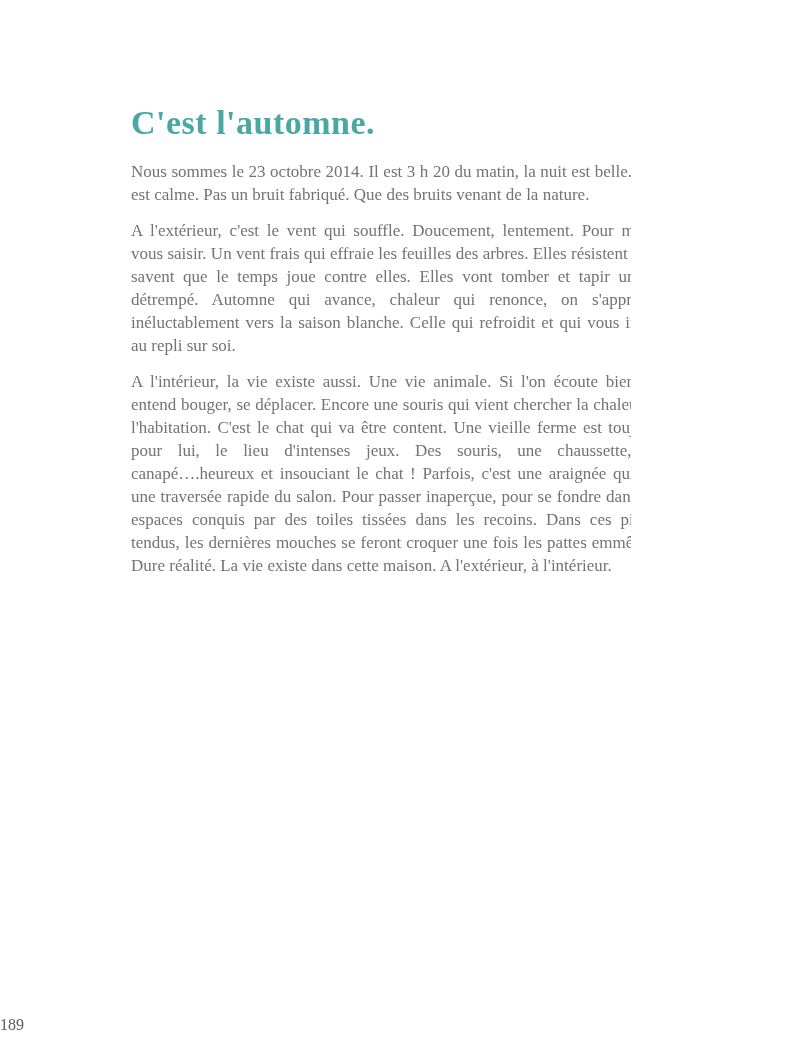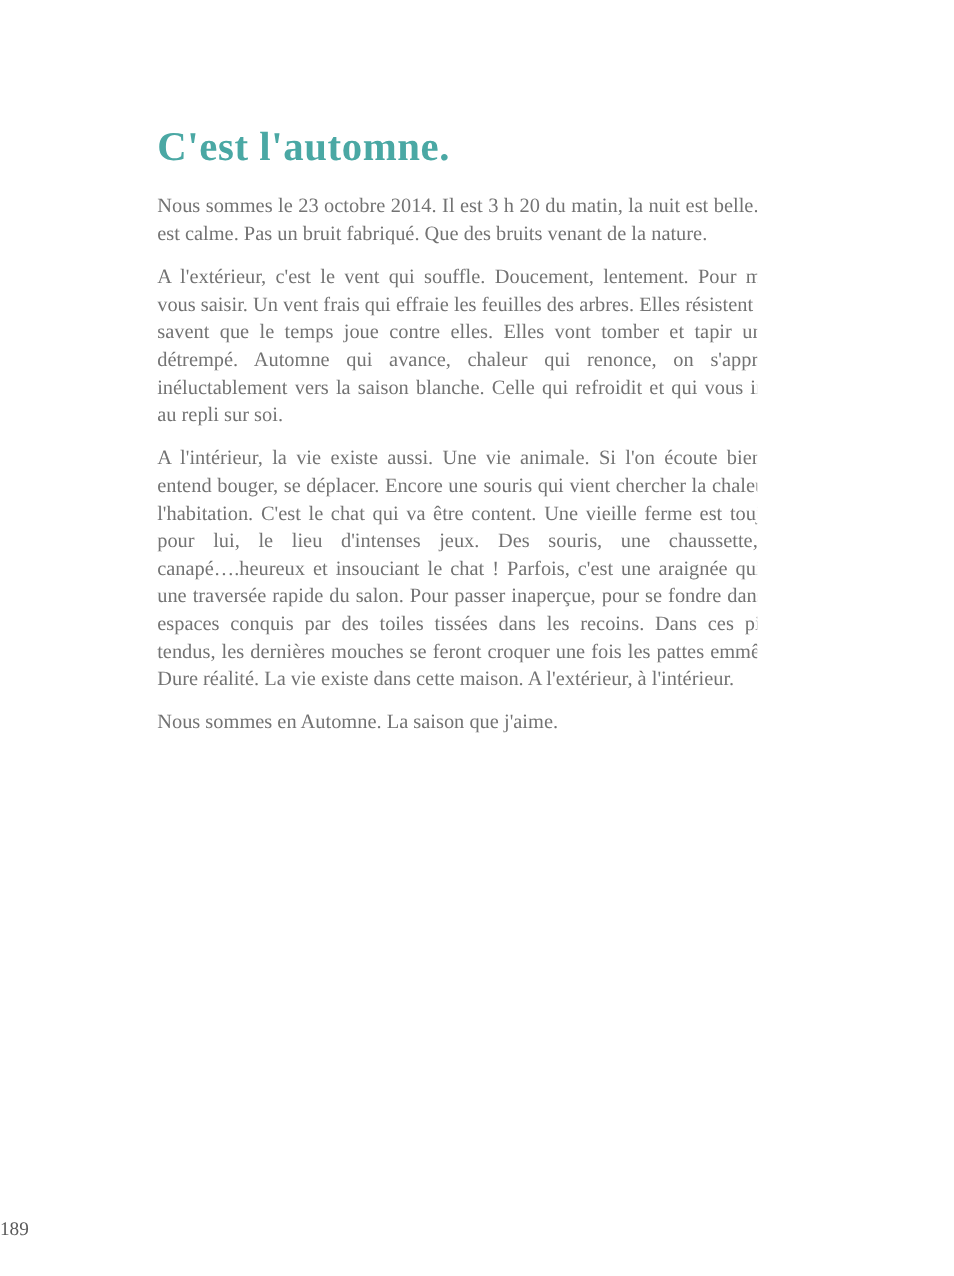--- a/index.html
+++ b/index.html
@@ -53,17 +53,16 @@
 </head>
 <body>
 
 <div class="page">
   <div class="content">
     <h1 class="doc-title">C'est l'automne.</h1>
     <div class="body-text">
       <p>Nous sommes le 23 octobre 2014. Il est 3 h 20 du matin, la nuit est belle. Elle est calme. Pas un bruit fabriqué. Que des bruits venant de la nature.</p>
       <p>A l'extérieur, c'est le vent qui souffle. Doucement, lentement. Pour mieux vous saisir. Un vent frais qui effraie les feuilles des arbres. Elles résistent mais savent que le temps joue contre elles. Elles vont tomber et tapir un sol détrempé. Automne qui avance, chaleur qui renonce, on s'approche inéluctablement vers la saison blanche. Celle qui refroidit et qui vous invite au repli sur soi.</p>
       <p>A l'intérieur, la vie existe aussi. Une vie animale. Si l'on écoute bien, on entend bouger, se déplacer. Encore une souris qui vient chercher la chaleur de l'habitation. C'est le chat qui va être content. Une vieille ferme est toujours pour lui, le lieu d'intenses jeux. Des souris, une chaussette, un canapé….heureux et insouciant le chat ! Parfois, c'est une araignée qui fait une traversée rapide du salon. Pour passer inaperçue, pour se fondre dans ces espaces conquis par des toiles tissées dans les recoins. Dans ces pièges tendus, les dernières mouches se feront croquer une fois les pattes emmêlées. Dure réalité. La vie existe dans cette maison. A l'extérieur, à l'intérieur.</p>
-      <p>Nous sommes en Automne. La saison que j'aime.</p>
     </div>
   </div>
   <div class="page-number">189</div>
 </div>
 
 </body></html>

